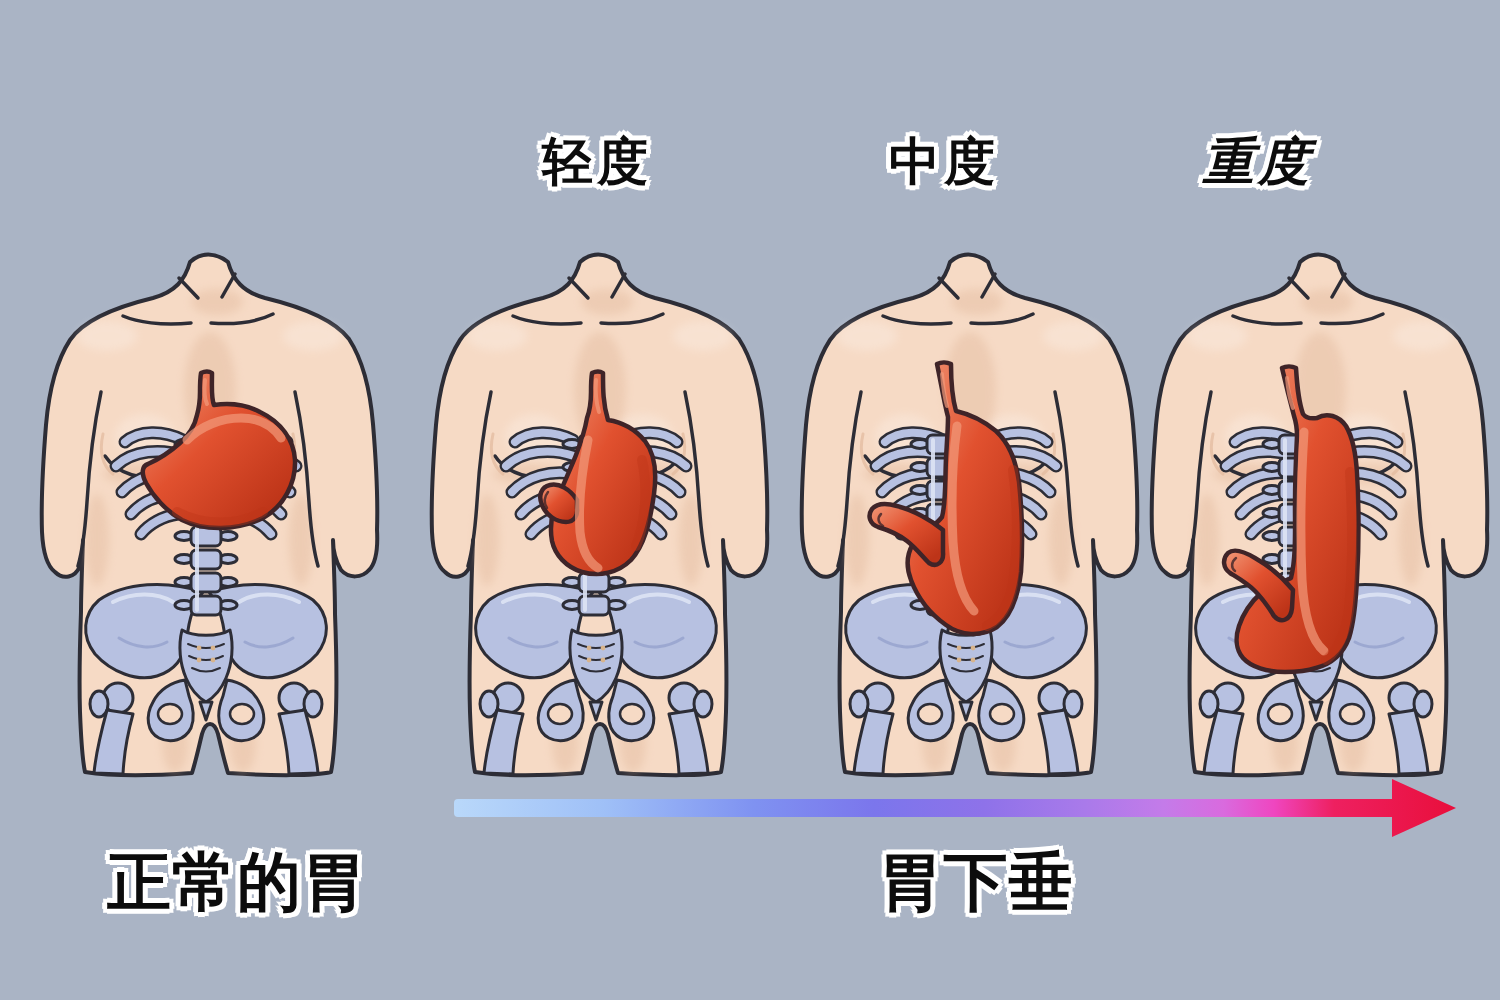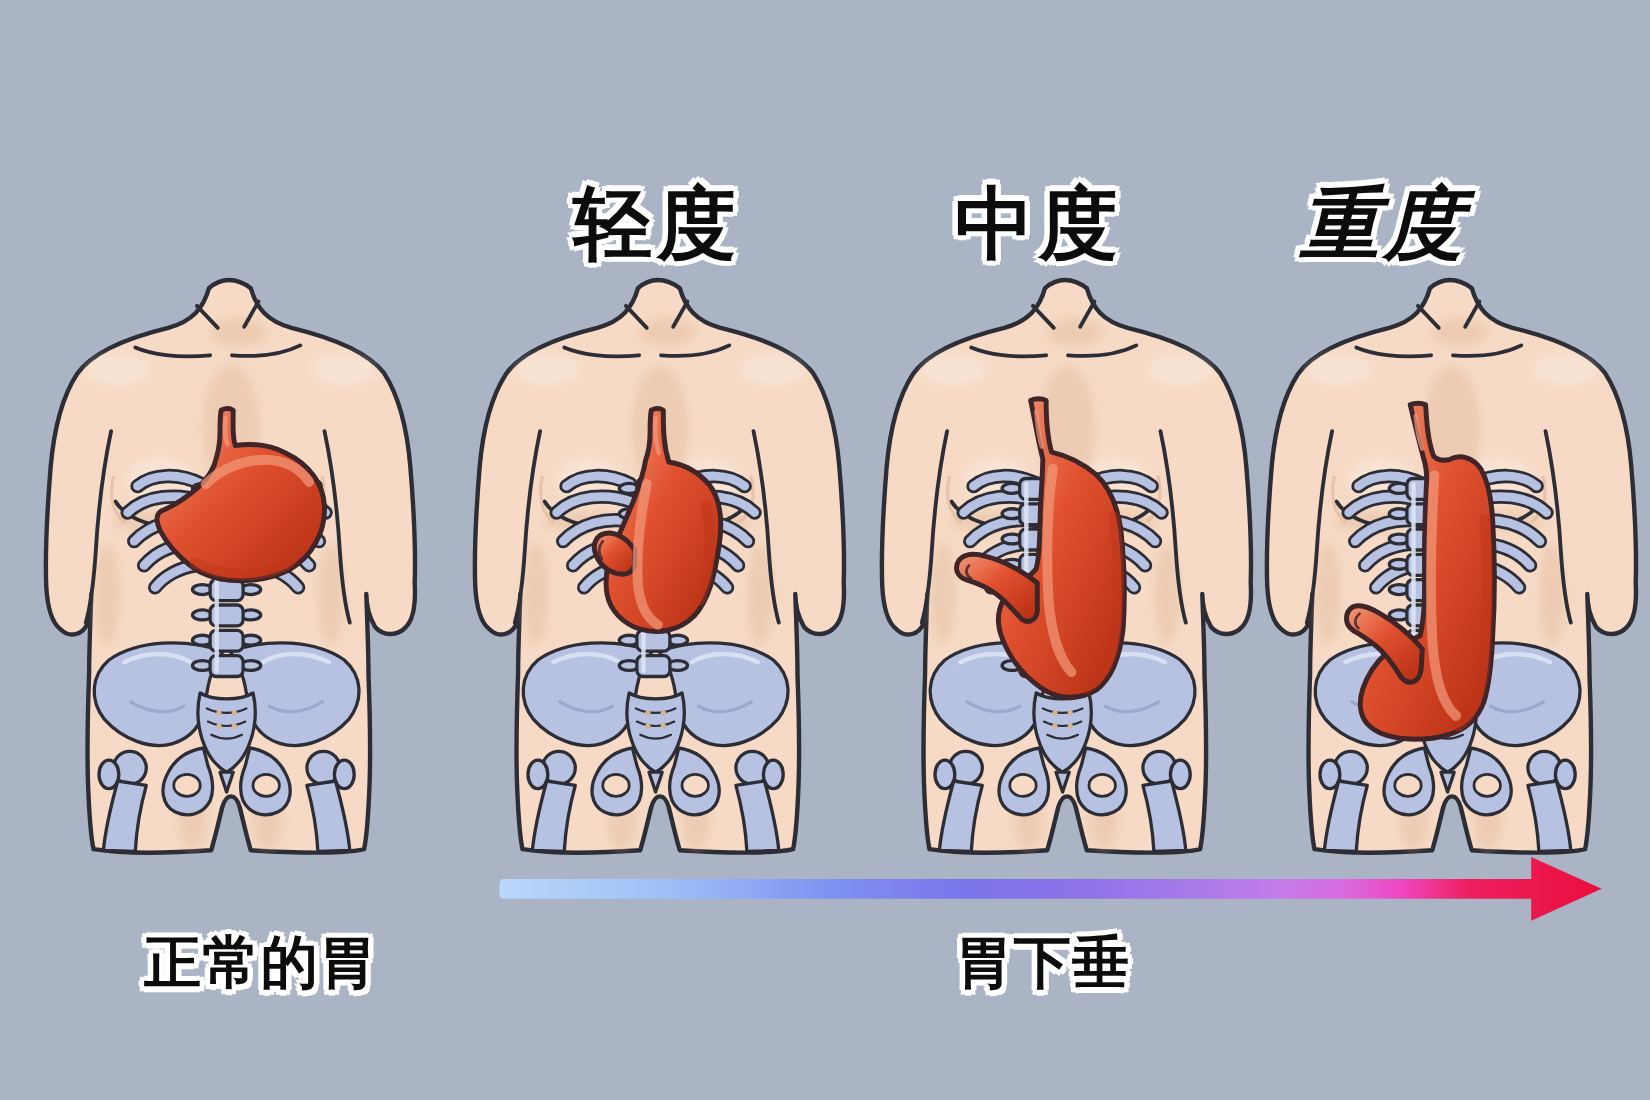--- a/index.html
+++ b/index.html
@@ -14,24 +14,24 @@
        background:var(--bg);font-family:"Liberation Sans","DejaVu Sans",sans-serif;}
   .figure{position:absolute;top:240px;width:360px;height:540px;}
   #fig-normal{left:25px;} #fig-mild{left:415px;} #fig-moderate{left:785px;} #fig-severe{left:1135px;}
   .fig-svg{width:100%;height:100%;display:block;}
   .label{position:absolute;transform:translateX(-50%);color:var(--text);font-weight:700;
          white-space:nowrap;line-height:1;
          text-shadow:-4px -4px 0 var(--text-outline),4px -4px 0 var(--text-outline),
                      -4px 4px 0 var(--text-outline),4px 4px 0 var(--text-outline),
                      -5px 0 0 var(--text-outline),5px 0 0 var(--text-outline),
                      0 -5px 0 var(--text-outline),0 5px 0 var(--text-outline);}
-  .stage-label{top:168px;font-size:72px;letter-spacing:4px;}
+  .stage-label{top:136px;font-size:51px;letter-spacing:4px;}
   #label-mild{left:597px;} #label-moderate{left:944px;} #label-severe{left:1258px;font-style:italic;}
-  .caption{top:850px;font-size:52px;letter-spacing:1px;}
-  #caption-normal{left:237px;} #caption-condition{left:948px;text-align:right;}
+  .caption{top:850px;font-size:64px;letter-spacing:1px;}
+  #caption-normal{left:237px;} #caption-condition{left:976px;text-align:right;}
   #severity-arrow{position:absolute;left:440px;top:765px;width:1030px;height:84px;}
   
   .f-skin{fill:var(--skin);stroke:var(--outline);stroke-width:4;stroke-linejoin:round;}
   .shade{fill:var(--skin-shade);opacity:.42;filter:url(#soft);}
   .sheen{fill:#ffffff;opacity:.22;filter:url(#soft);}
   .l-detail{stroke:var(--outline);stroke-width:3.5;fill:none;stroke-linecap:round;}
   .l-soft{stroke:var(--skin-shade);stroke-width:3;fill:none;stroke-linecap:round;opacity:.7;}
   .rib-dark{stroke:var(--outline);stroke-width:13;fill:none;stroke-linecap:round;}
   .rib-lite{stroke:var(--bone);stroke-width:8;fill:none;stroke-linecap:round;}
   .bone{fill:var(--bone);stroke:var(--outline);stroke-width:3;stroke-linejoin:round;}

